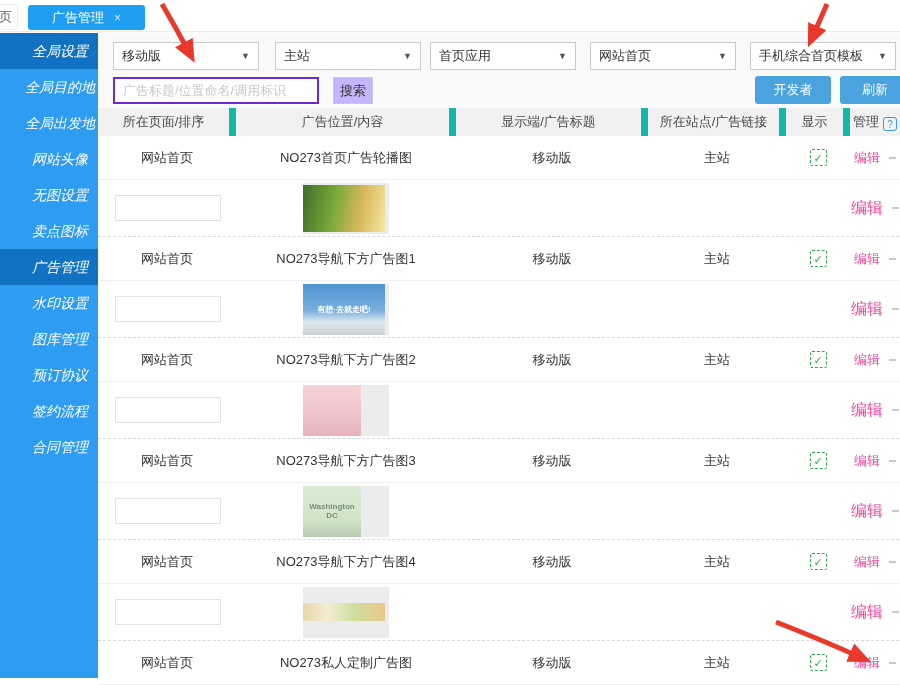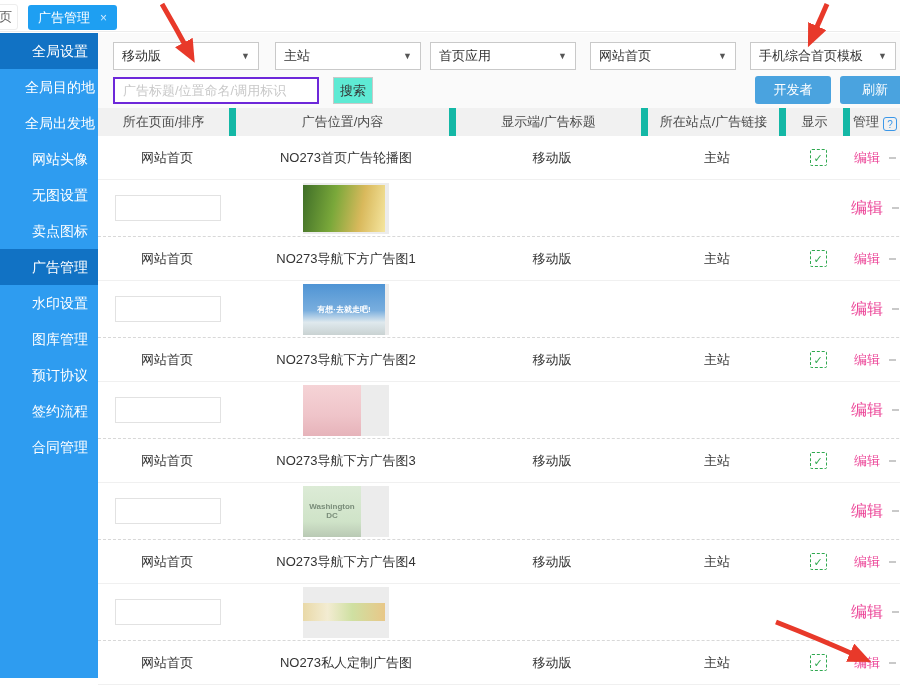--- a/index.html
+++ b/index.html
@@ -7,42 +7,42 @@
     font-family:"Liberation Sans","DejaVu Sans",sans-serif; }
   body { position:relative; }
 
   
   .tabbar { position:absolute; left:0; top:0; width:900px; height:32px; background:#fff;
     border-bottom:1px solid #ececec; }
   .tab-partial { position:absolute; left:-36px; top:4px; width:54px; height:26px; background:#fff;
     border:1px solid #ededed; border-radius:3px; color:#666; font-size:13px; line-height:24px;
     text-align:right; padding-right:5px; }
   .tab-active { position:absolute; left:28px; top:5px; height:25px; background:#1e9ff2;
-    border-radius:3px; color:#fff; font-size:13px; line-height:25px; padding:0 10px; }
+    border-radius:3px; color:#fff; font-size:13px; line-height:25px; padding:0 24px; }
   .tab-active .close { margin-left:10px; color:#cfe9ff; font-size:12px; cursor:pointer; }
 
   
-  .sidebar { position:absolute; left:0; top:33px; width:120px; height:645px; background:#2e9cf0; }
+  .sidebar { position:absolute; left:0; top:33px; width:120px; height:645px; background:#2e9cf0;font-style:italic; }
   .side-item { height:36px; line-height:36px; text-align:center; color:#fff; font-size:14px; cursor:pointer; }
   .side-item.dark { background:#1172c4; }
 
   
   .main { position:absolute; left:98px; top:33px; width:866px; height:652px; background:#fafafa; }
 
   .filters { position:relative; height:75px; }
   .select { position:absolute; top:9px; height:28px; width:146px; background:#fff;
     border:1px solid #c9c9c9; font-size:13px; color:#333; line-height:26px; padding:0 8px; cursor:pointer; }
   .select .caret { position:absolute; right:8px; top:0; font-size:9px; color:#555; }
   .sel0{left:15px;} .sel1{left:177px;} .sel2{left:332px;} .sel3{left:492px;} .sel4{left:652px;}
 
   .search-input { position:absolute; left:15px; top:44px; width:206px; height:27px; background:#fff;
     border:2px solid #6d28d9; font-size:13px; padding:0 8px; color:#3b82f6;
     font-family:"Liberation Sans","DejaVu Sans",sans-serif; }
   .search-input::placeholder { color:#c8c8c8; }
-  .search-btn { position:absolute; left:235px; top:44px; width:40px; height:27px; background:#5eead4;
+  .search-btn { position:absolute; left:235px; top:44px; width:40px; height:27px; background:#c4b5fd;
     border:1px solid #c9c9c9; font-size:13px; color:#333; cursor:pointer; }
   .dev-btn { position:absolute; left:657px; top:43px; width:76px; height:28px; background:#4aa3df;
     border:none; border-radius:3px; color:#fff; font-size:13px; cursor:pointer; }
   .refresh-btn { position:absolute; left:742px; top:43px; width:70px; height:28px; background:#4aa3df;
     border:none; border-radius:3px; color:#fff; font-size:13px; cursor:pointer; }
 
   
   .grid-row { display:grid; grid-template-columns:138px 220px 192px 138px 64px 50px; align-items:center; }
   .thead { height:28px; background:#f1f1f1; color:#4a4a4a; font-size:13px; }
   .thead .th { text-align:center; line-height:28px; height:28px; border-right:7px solid #14b8a6; position:relative; }

